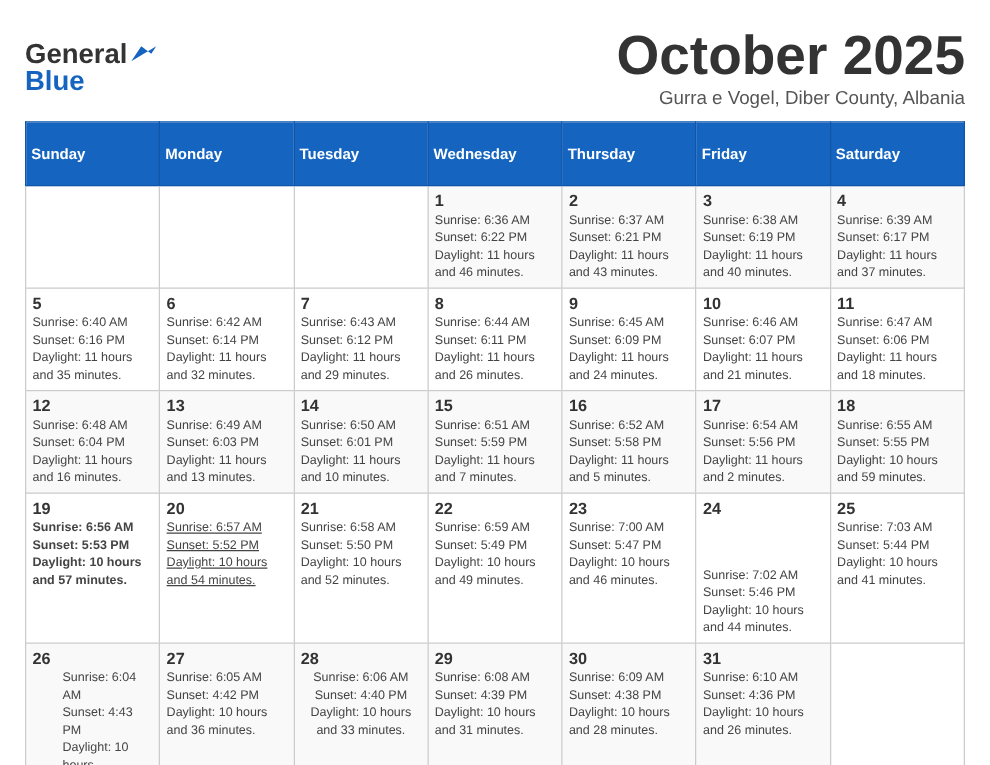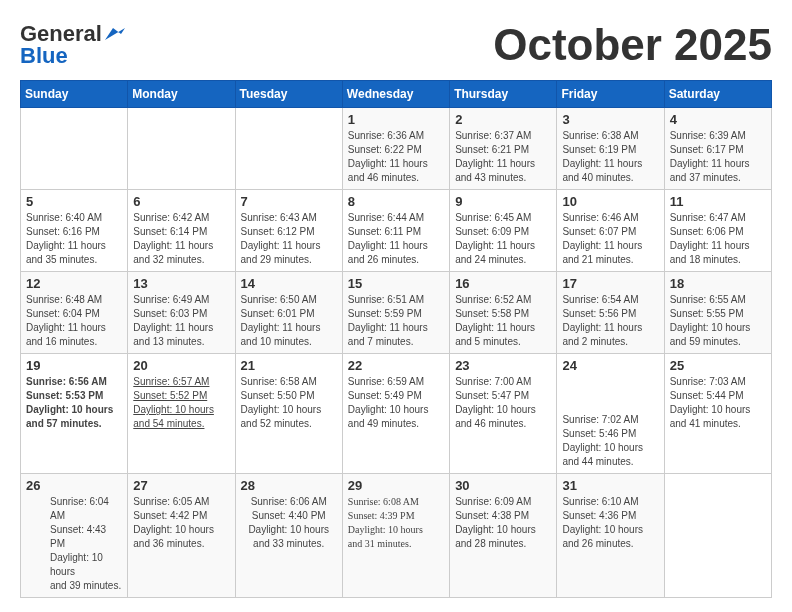--- a/index.html
+++ b/index.html
@@ -34,21 +34,21 @@
       color: #555;
     }
     .calendar {
       width: 100%;
       border-collapse: collapse;
       font-size: 11px;
     }
     .calendar thead th {
       background-color: #1565c0;
       color: #fff;
-      padding: 6px 4px;
+      padding: 18px 4px;
       text-align: left;
       font-size: 12px;
       border: 1px solid #1155aa;
       margin-left: 40px;
     }
     .calendar tbody td {
       border: 1px solid #ccc;
       vertical-align: top;
       padding: 4px 5px;
       width: calc(100% / 7);
@@ -81,20 +81,21 @@
     <div style="display:flex;align-items:center;">
       <span style="font-size:22px;font-weight:bold;color:#333;">General</span>
       <svg width="22" height="16" viewBox="0 0 22 16" style="margin:0 0 0 1px;vertical-align:middle;">
         <polygon points="2,14 10,2 18,8 22,2" fill="#1565c0" stroke="none"></polygon>
       </svg>
     </div>
     <span style="font-size:22px;font-weight:bold;color:#1565c0;margin-top:-4px;">Blue</span>
   </div>
   <div class="title-block">
     <div class="month-title">October 2025</div>
+    <div class="subtitle">Gurra e Vogel, Diber County, Albania</div>
   </div>
 </div>
 
 <table class="calendar">
   <thead>
     <tr>
     <th>Sunday</th>
         <th>Monday</th>
         <th>Tuesday</th>
         <th>Wednesday</th>
@@ -307,21 +308,21 @@
         </td>
         <td>
           <div class="day-number">28</div>
           <div class="day-info" style="white-space: pre-line; text-align: center;">Sunrise: 6:06 AM
 Sunset: 4:40 PM
 Daylight: 10 hours
 and 33 minutes.</div>
         </td>
         <td>
           <div class="day-number">29</div>
-          <div class="day-info" style="white-space: pre-line; font-family: Liberation Serif, serif;">Sunrise: 6:08 AM
+          <div class="day-info" style="white-space: pre-line;">Sunrise: 6:08 AM
 Sunset: 4:39 PM
 Daylight: 10 hours
 and 31 minutes.</div>
         </td>
         <td>
           <div class="day-number">30</div>
           <div class="day-info" style="white-space: pre-line;">Sunrise: 6:09 AM
 Sunset: 4:38 PM
 Daylight: 10 hours
 and 28 minutes.</div>

